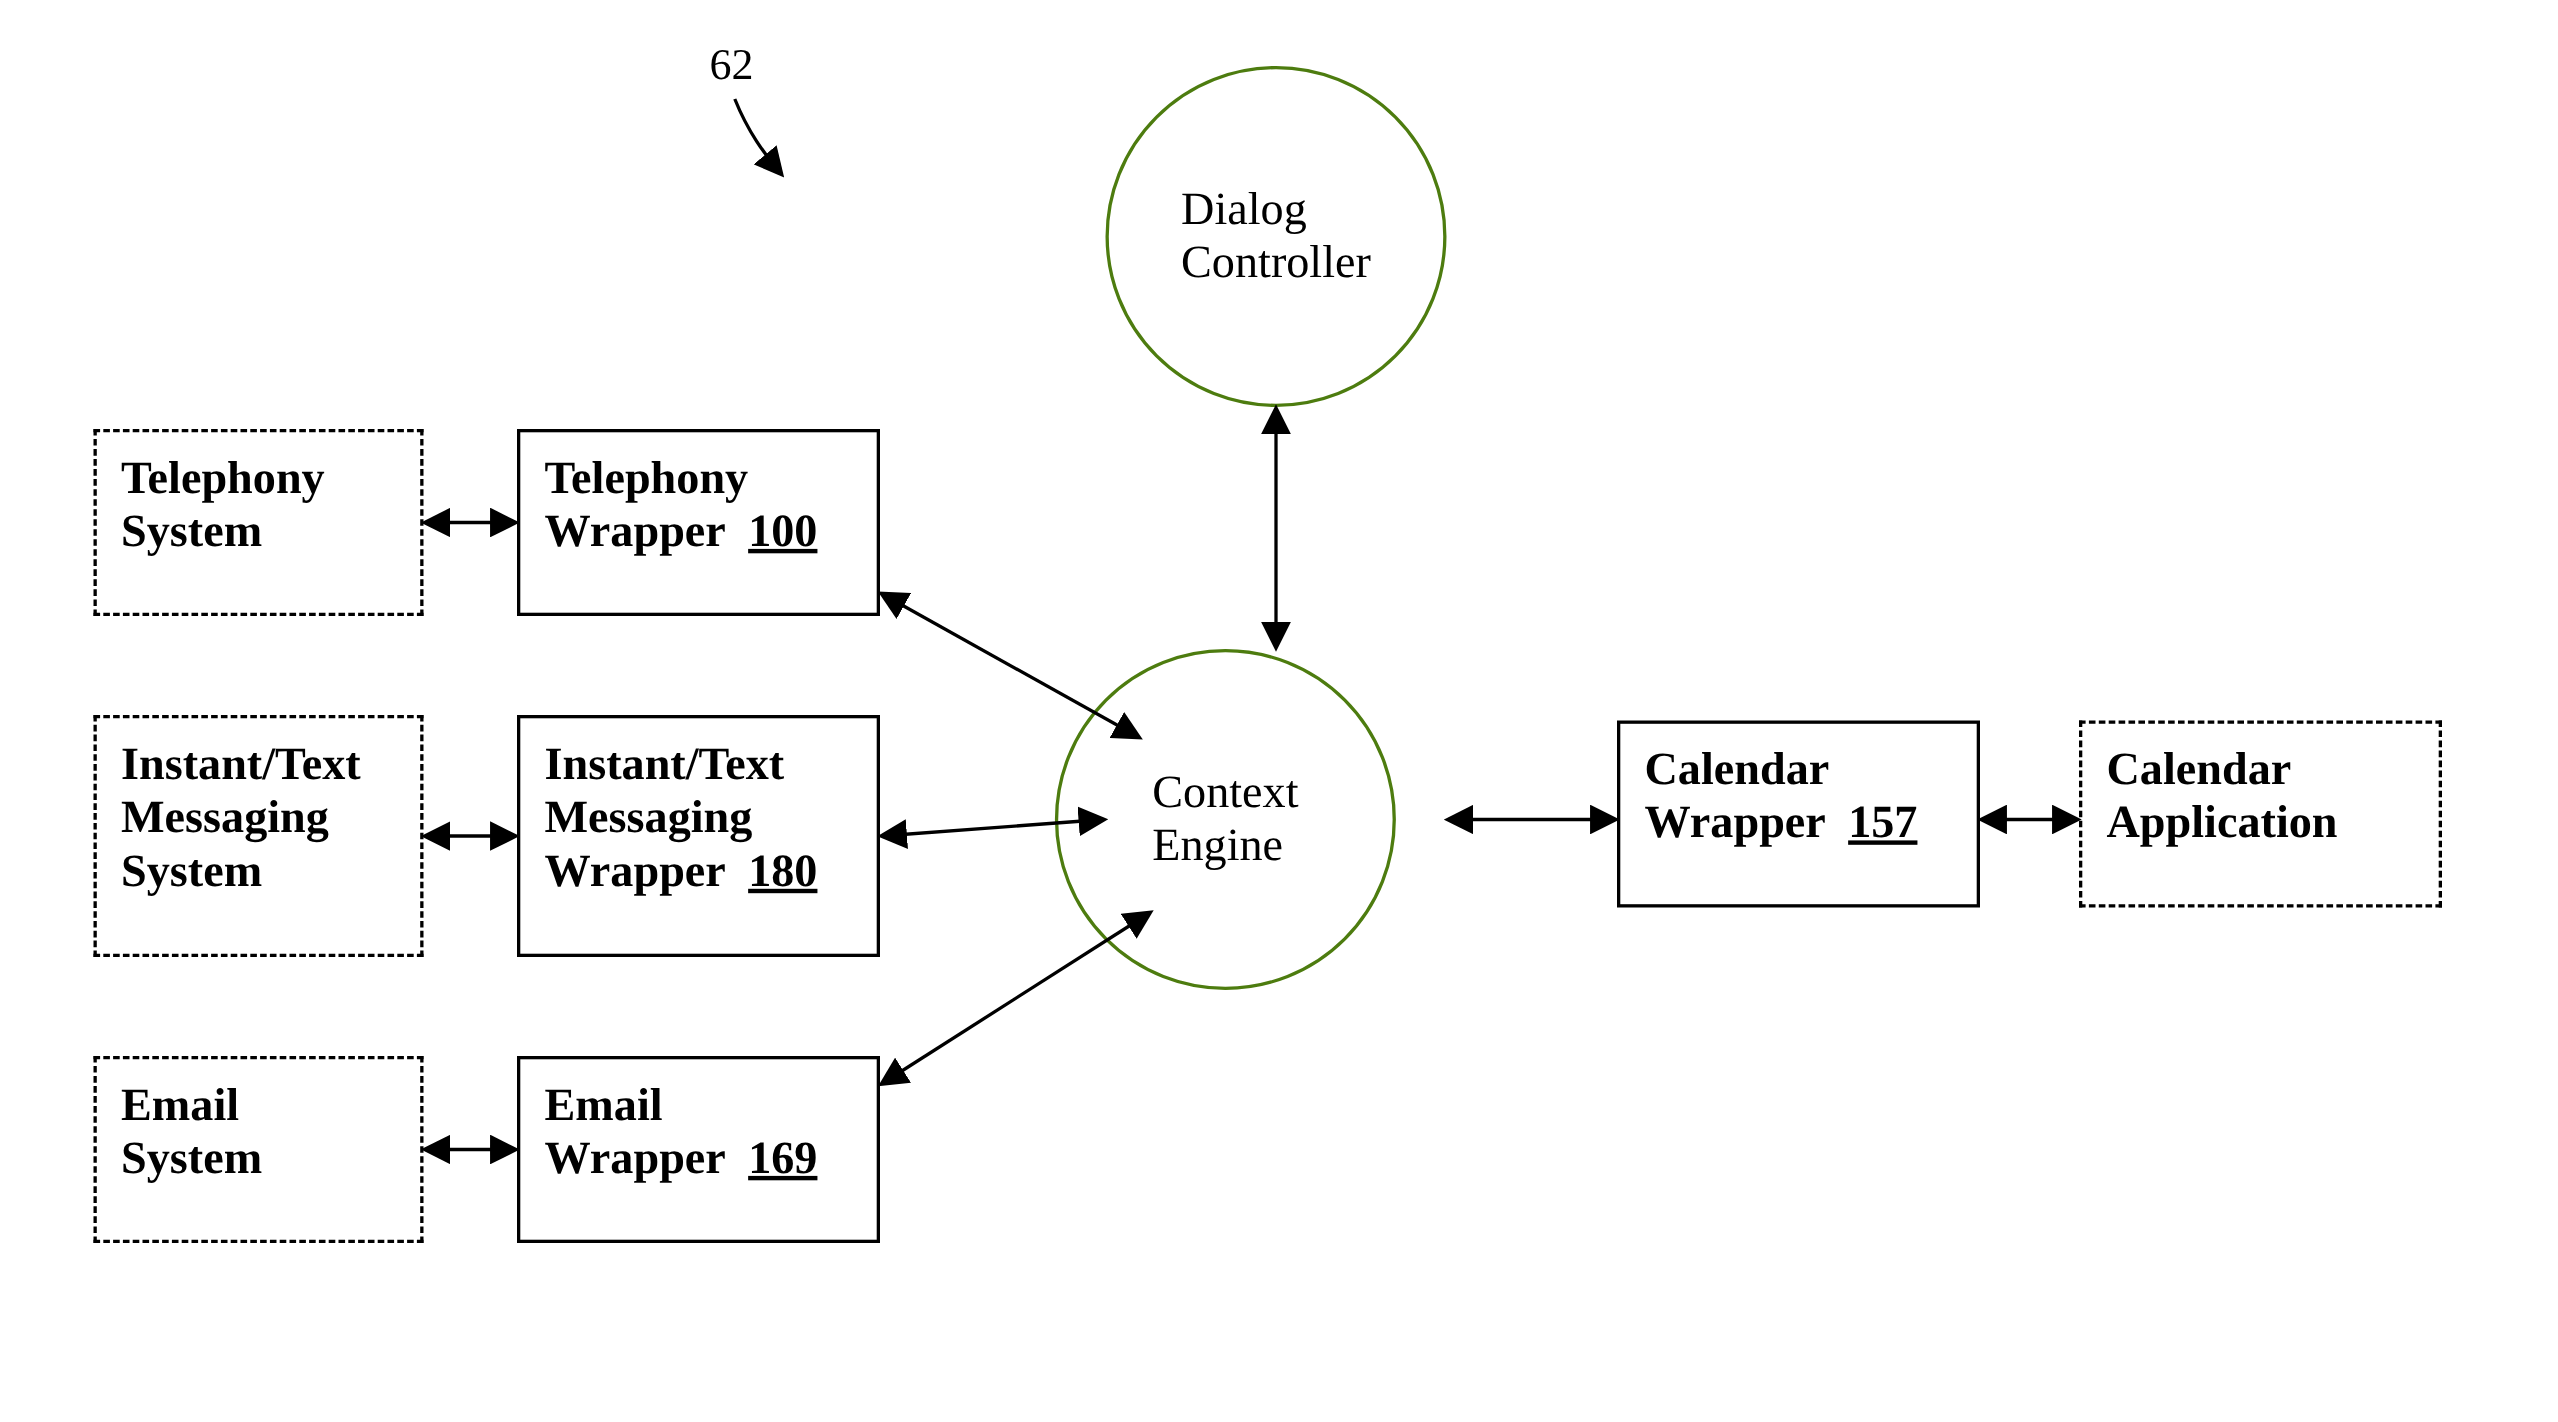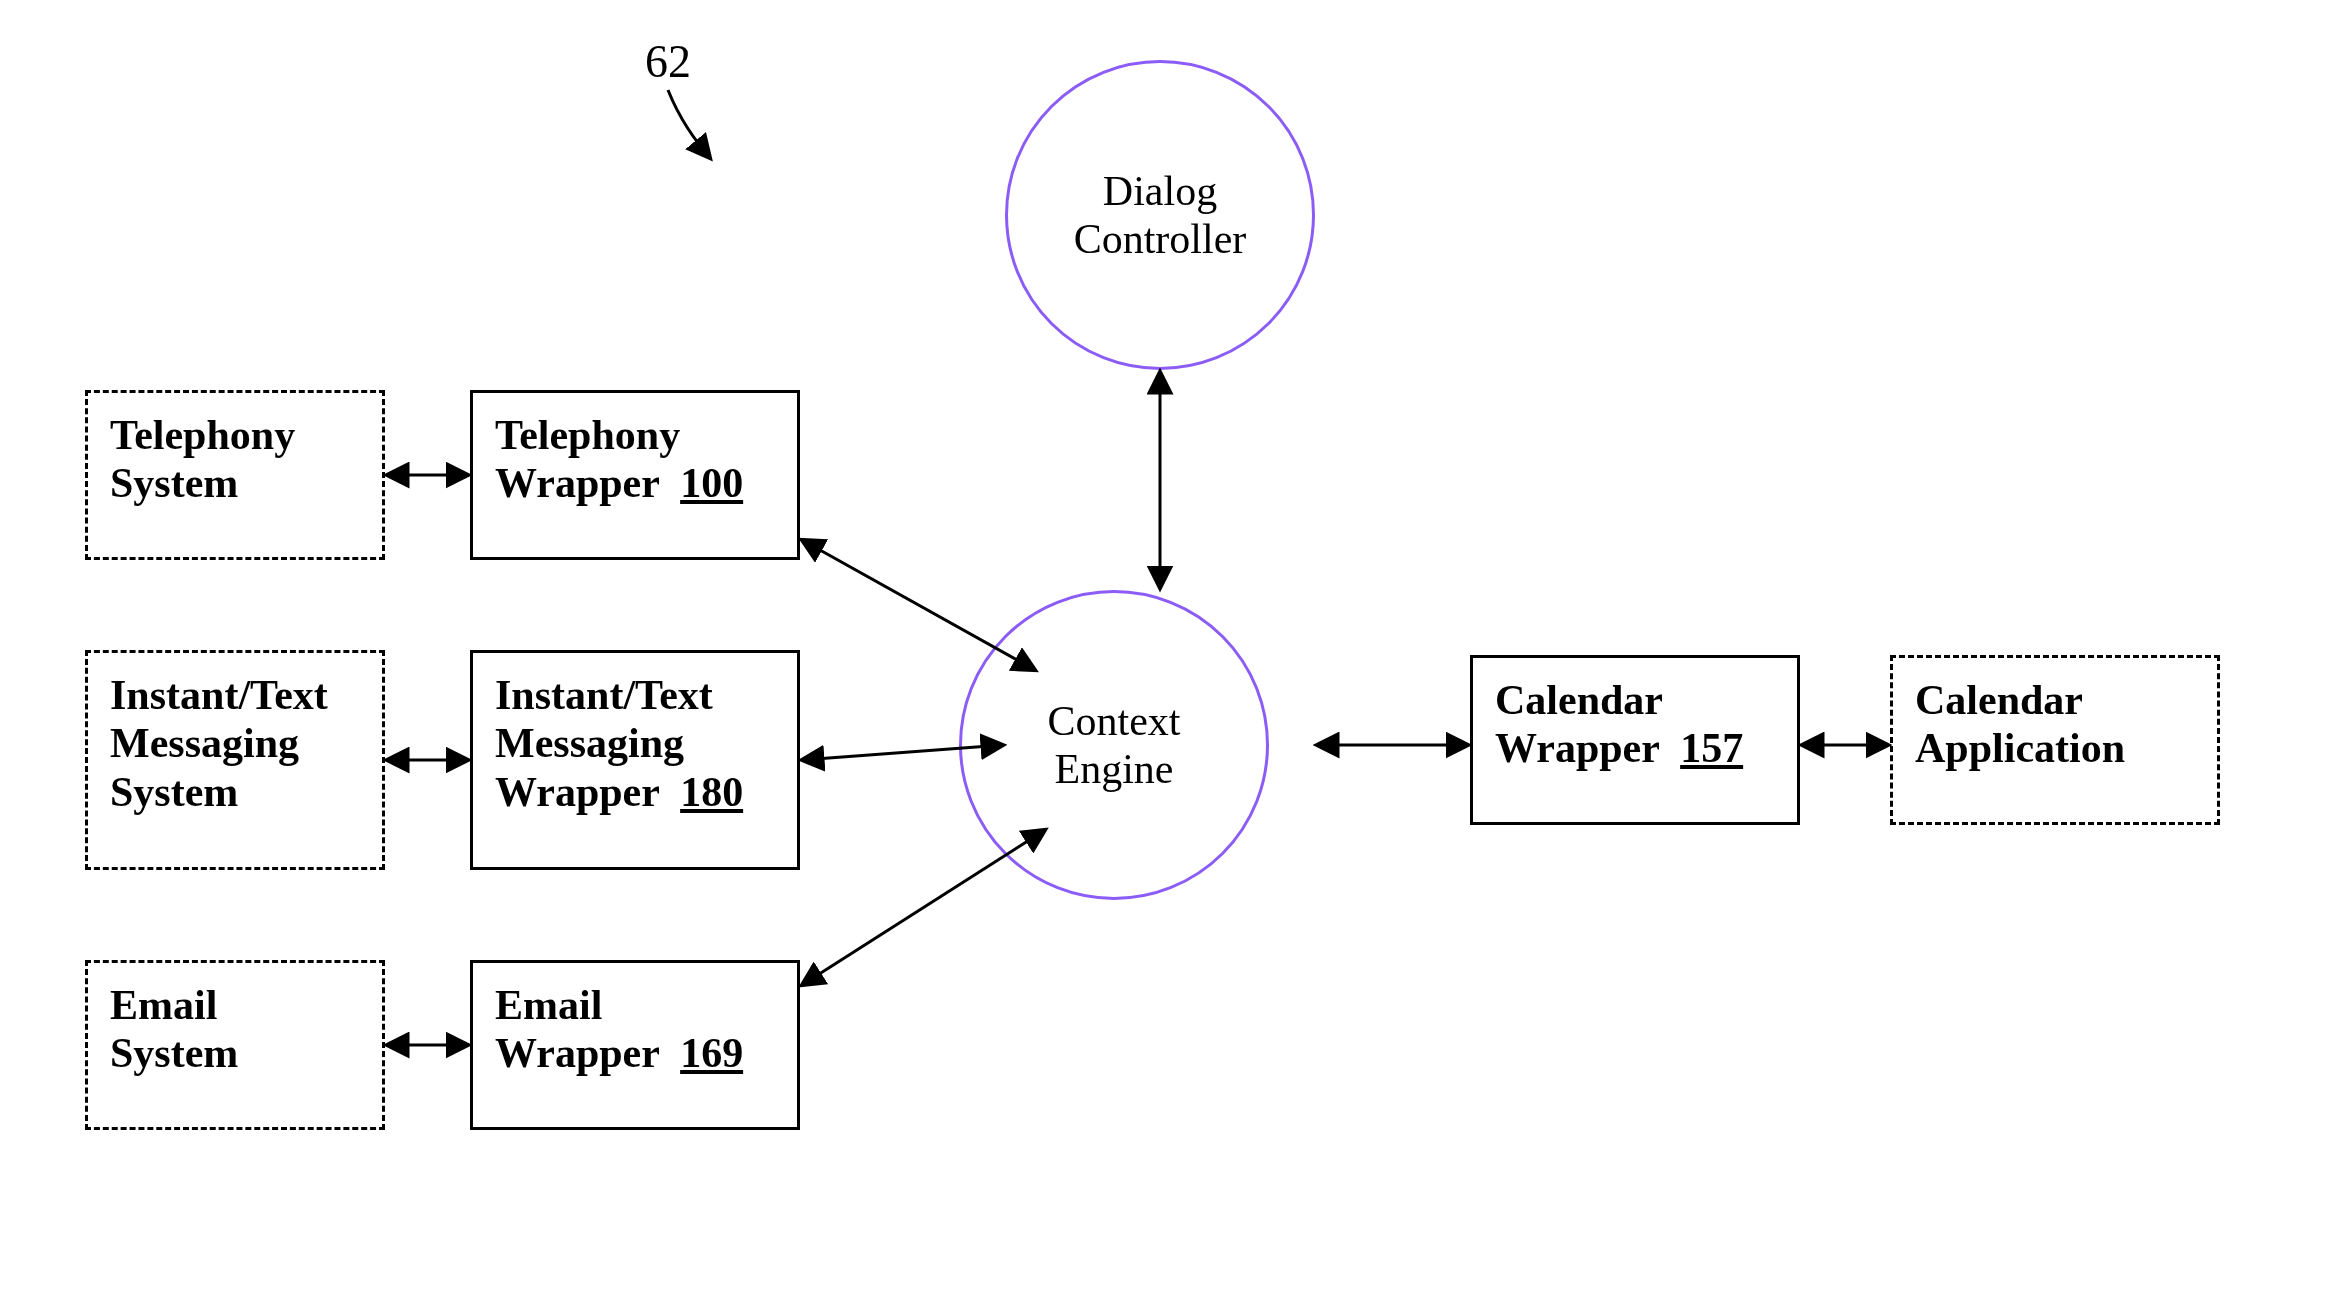--- a/index.html
+++ b/index.html
@@ -22,45 +22,45 @@
     line-height: 1.15;
     color: #000;
   }
   .rect-solid {
     border: 3px solid #000;
   }
   .rect-dashed {
     border: 3px dashed #000;
   }
   .circle {
-    border: 3px solid #8b5cf6;
+    border: 3px solid #4d7c0f;
     border-radius: 50%;
     display: flex;
     align-items: center;
     justify-content: center;
-    text-align: center;
+    text-align: left;
   }
   .pad {
     padding: 18px 22px;
     font-weight: bold;
   }
   .ref {
     text-decoration: underline;
   }
   svg.overlay {
     position: absolute;
     left: 0;
     top: 0;
     width: 2325px;
     height: 1293px;
     pointer-events: none;
   }
   .fig-label {
     position: absolute;
-    font-size: 46px;
+    font-size: 40px;
   }
 </style>
 </head>
 <body>
 
 <div class="stage">
 
   <div class="fig-label" style="left:645px; top:35px;">
     <span>62</span>
   </div>

